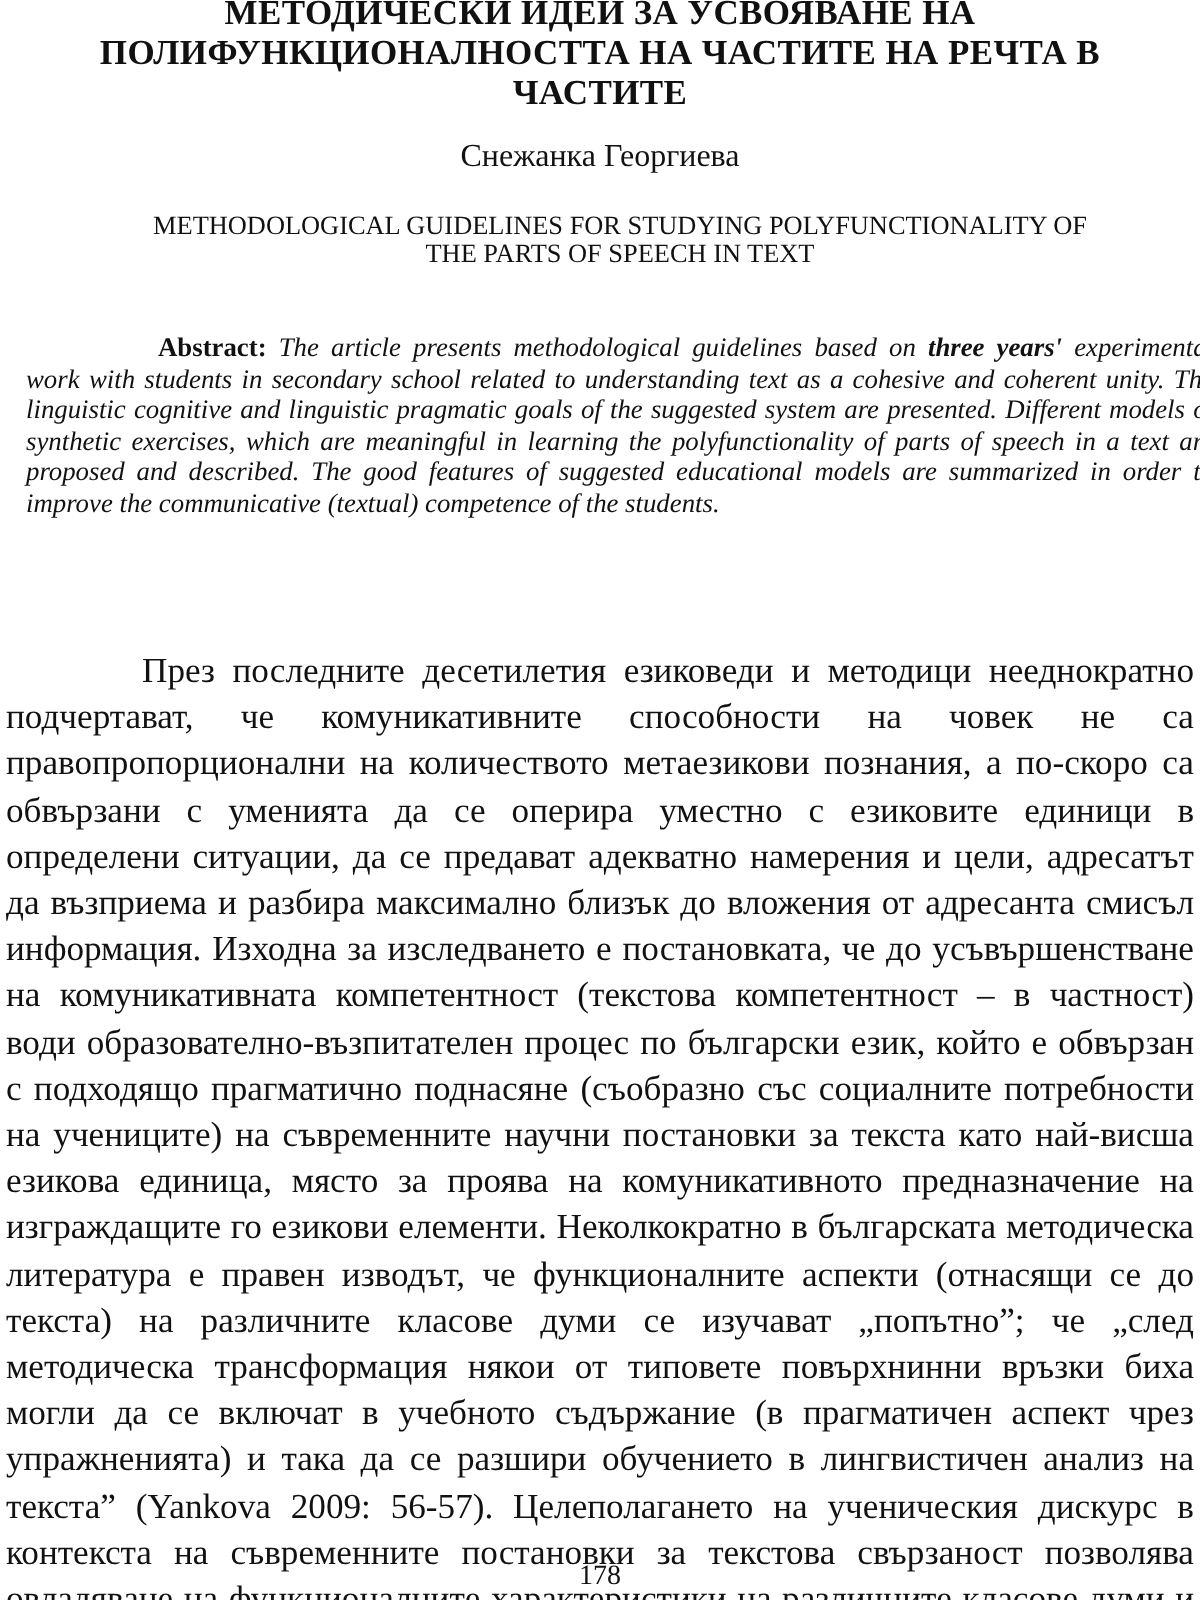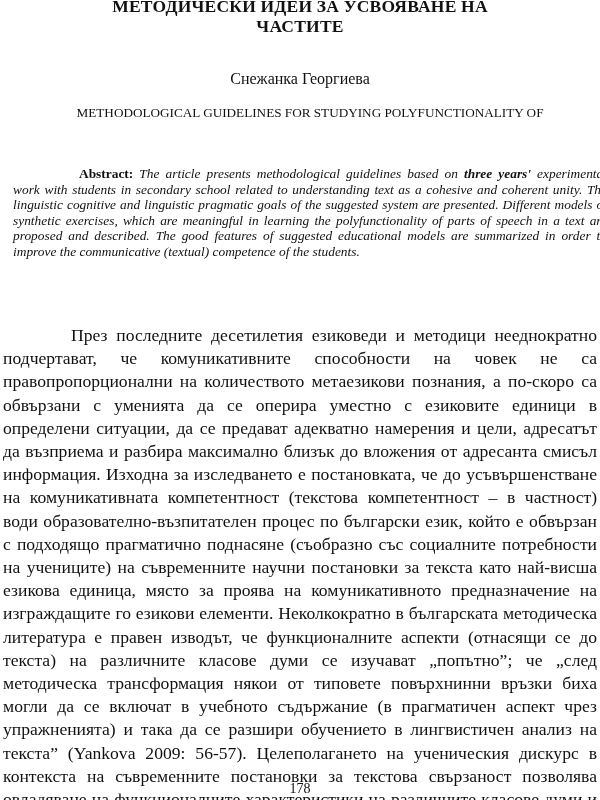--- a/index.html
+++ b/index.html
@@ -96,27 +96,29 @@
     line-height: 16px;
   }
 </style>
 </head>
 <body>
 
 <div class="page">
 
   <h1 class="title">
     <span>МЕТОДИЧЕСКИ ИДЕИ ЗА УСВОЯВАНЕ НА</span>
+    <span>ПОЛИФУНКЦИОНАЛНОСТТА НА ЧАСТИТЕ НА РЕЧТА В</span>
     <span>ЧАСТИТЕ</span>
   </h1>
 
   <div class="author-bg">Снежанка Георгиева</div>
 
   <div class="title-en">
     <span>METHODOLOGICAL GUIDELINES FOR STUDYING POLYFUNCTIONALITY OF</span>
+    <span>THE PARTS OF SPEECH IN TEXT</span>
   </div>
 
   <div class="abstract">
     <p><span class="lbl">Abstract:</span><span class="it"> The article presents methodological guidelines based on </span><span class="bi">three years'</span><span class="it"> experimental work with students in secondary school related to understanding text as a cohesive and coherent unity. The linguistic cognitive and linguistic pragmatic goals of the suggested system are presented. Different models of synthetic exercises, which are meaningful in learning the polyfunctionality of parts of speech in a text are proposed and described. The good features of suggested educational models are summarized in order to improve the communicative (textual) competence of the students.</span></p>
   </div>
 
   <div class="body-text">
     <p>През последните десетилетия езиковеди и методици нееднократно подчертават, че комуникативните способности на човек не са правопропорционални на количеството метаезикови познания, а по-скоро са обвързани с уменията да се оперира уместно с езиковите единици в определени ситуации, да се предават адекватно намерения и цели, адресатът да възприема и разбира максимално близък до вложения от адресанта смисъл информация. Изходна за изследването е постановката, че до усъвършенстване на комуникативната компетентност (текстова компетентност – в частност) води образователно-възпитателен процес по български език, който е обвързан с подходящо прагматично поднасяне (съобразно със социалните потребности на учениците) на съвременните научни постановки за текста като най-висша езикова единица, място за проява на комуникативното предназначение на изграждащите го езикови елементи. Неколкократно в българската методическа литература е правен изводът, че функционалните аспекти (отнасящи се до текста) на различните класове думи се изучават „попътно”; че „след методическа трансформация някои от типовете повърхнинни връзки биха могли да се включат в учебното съдържание (в прагматичен аспект чрез упражненията) и така да се разшири обучението в лингвистичен анализ на текста” (Yankova 2009: 56-57). Целеполагането на ученическия дискурс в контекста на съвременните постановки за текстова свързаност позволява овладяване на функционалните характеристики на различните класове думи и някои техни граматически признаци с оглед</p>
   </div>
 

